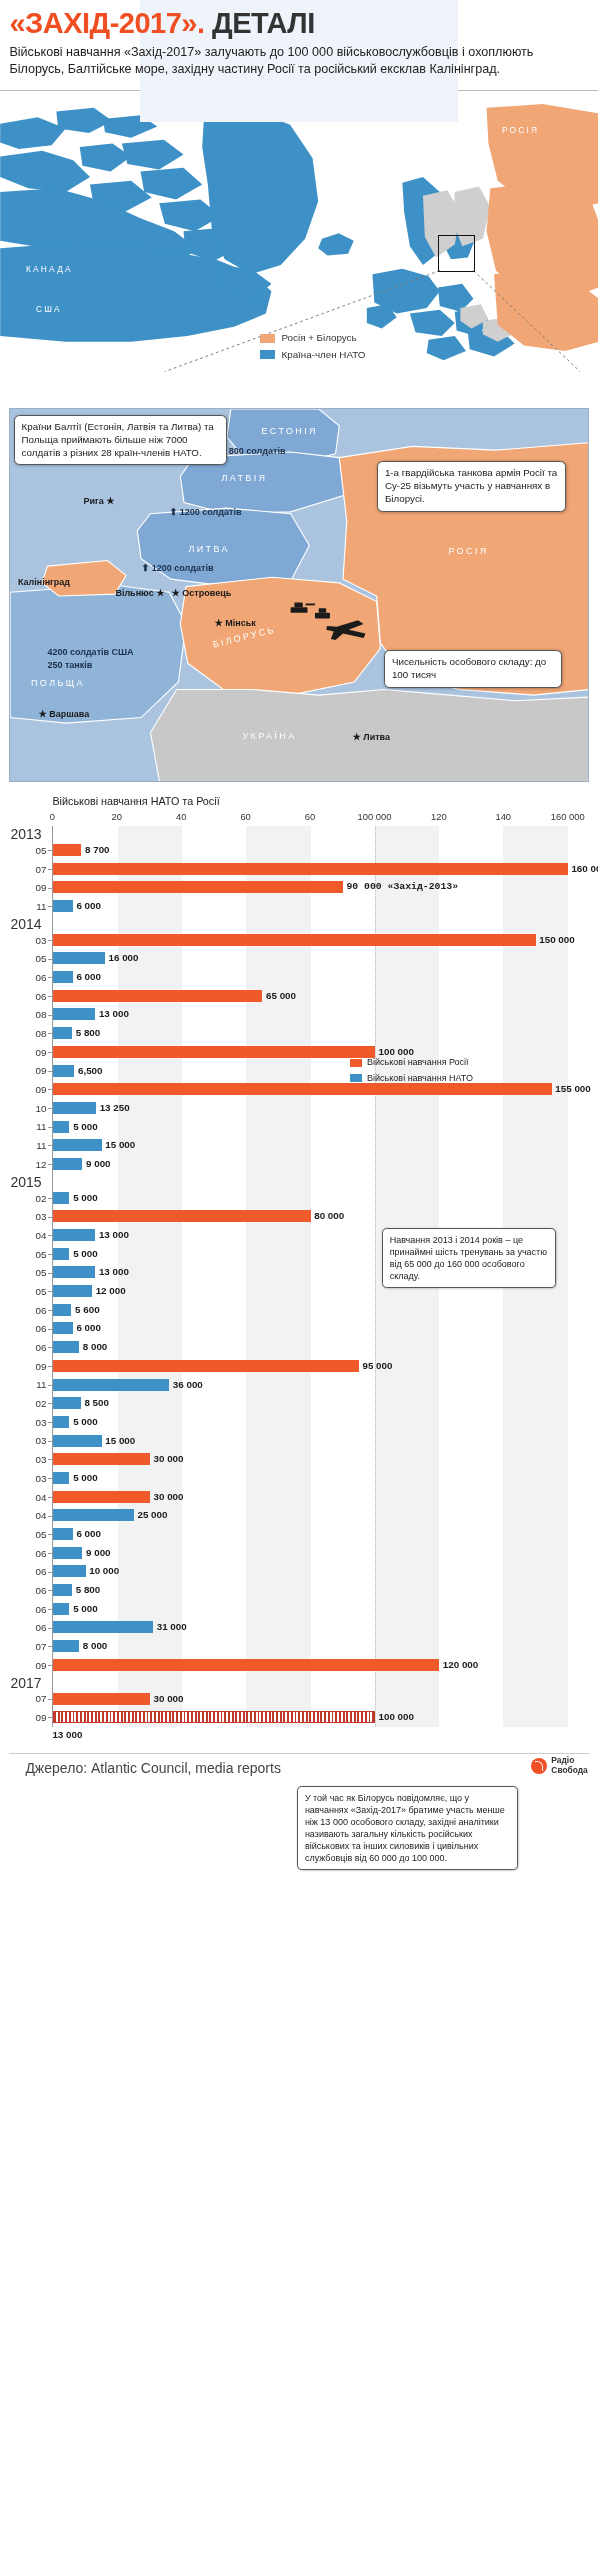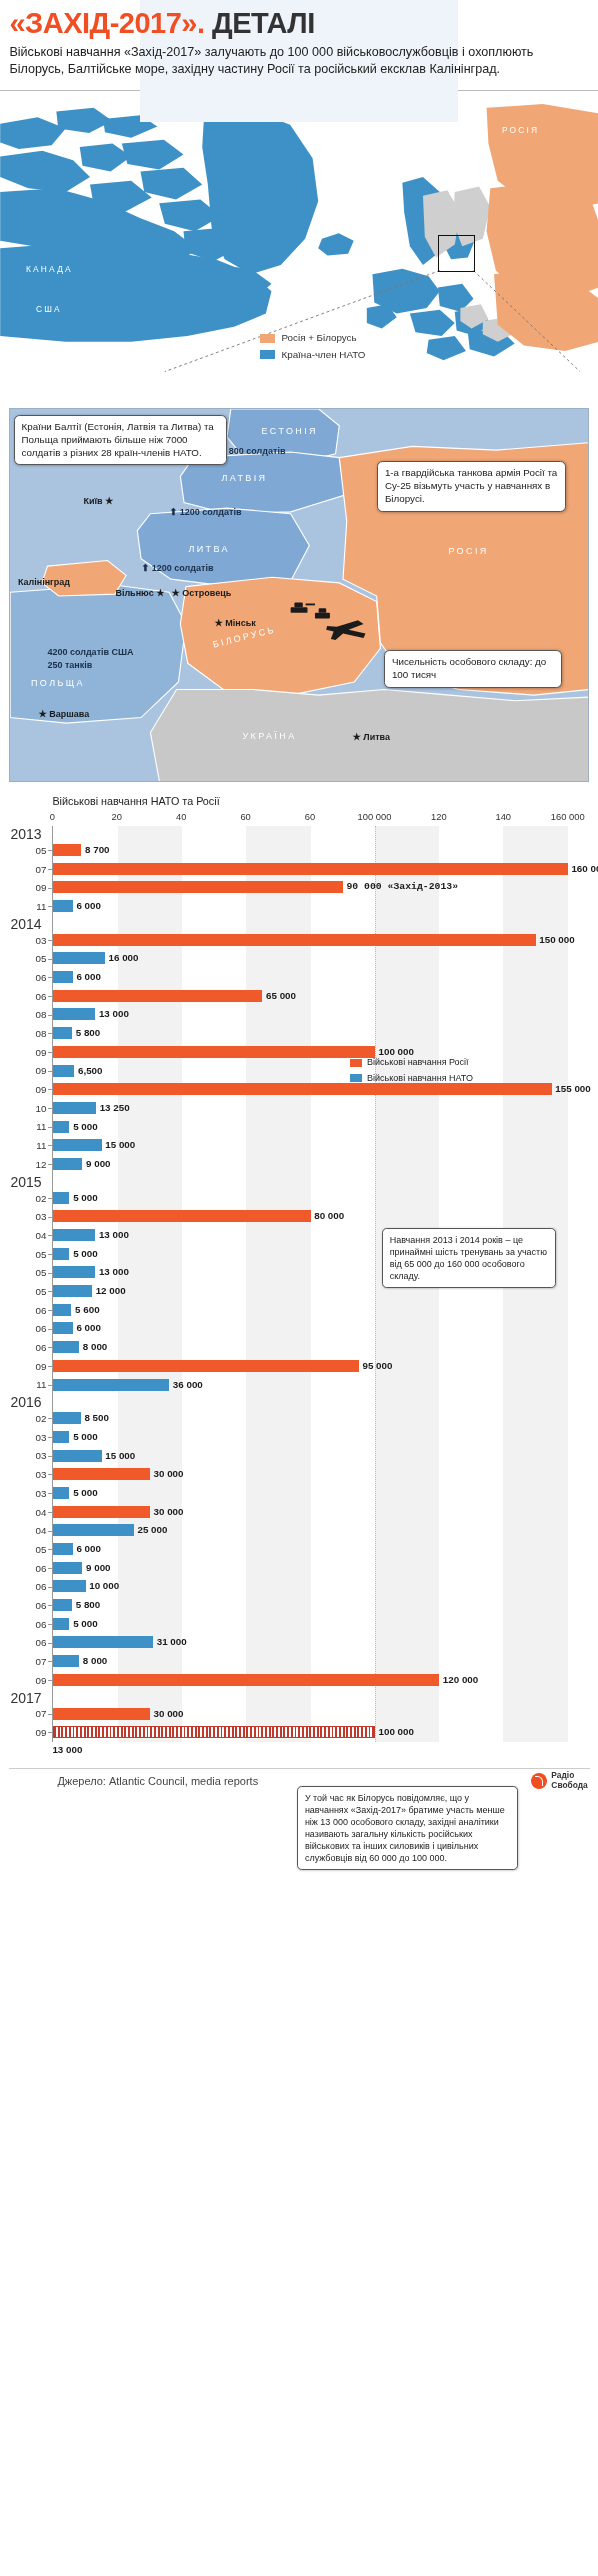--- a/index.html
+++ b/index.html
@@ -253,23 +253,23 @@
 
   
   .footer {
     position: relative;
     margin: 13px 9.4px 0 9.4px;
     height: 43px;
     border-top: 0.9px solid #cccccc;
     padding-top: 5.6px;
   }
   .source {
-    font-size: 11px;
+    font-size: 14px;
     color: #444444;
-    margin-left: 48px;
+    margin-left: 16px;
   }
   .brand {
     position: absolute;
     right: 1.9px; top: 1.9px;
     display: flex; align-items: center;
   }
   .brand-mark {
     width: 16px; height: 16px;
     border-radius: 50%;
     background: #f04e23;
@@ -409,21 +409,21 @@
     </svg>
 
     <div class="dm-country" style="left:251px; top:17px;">ЕСТОНІЯ</div>
     <div class="dm-country" style="left:211px; top:64px;">ЛАТВІЯ</div>
     <div class="dm-country" style="left:178px; top:135px;">ЛИТВА</div>
     <div class="dm-country" style="left:20.6px; top:269px;">ПОЛЬЩА</div>
     <div class="dm-country" style="left:202px; top:223px; transform:rotate(-14deg);">БІЛОРУСЬ</div>
     <div class="dm-country" style="left:438px; top:137px;">РОСІЯ</div>
     <div class="dm-country" style="left:232px; top:322px; color:#ffffff;">УКРАЇНА</div>
 
-    <div class="dm-city" style="left:73px; top:86px;"><span>Київ</span> <span class="dm-star">★</span></div>
+    <div class="dm-city" style="left:73px; top:86px;"><span>Рига</span> <span class="dm-star">★</span></div>
     <div class="dm-city" style="left:7.5px; top:168px;"><span>Калінінград</span></div>
     <div class="dm-city" style="left:105px; top:178px;"><span>Вільнюс</span> <span class="dm-star">★</span></div>
     <div class="dm-city" style="left:161px; top:178px;"><span class="dm-star">★</span> <span>Островець</span></div>
     <div class="dm-city" style="left:204px; top:208px;"><span class="dm-star">★</span> <span>Мінськ</span></div>
     <div class="dm-city" style="left:28px; top:271px;margin-top:28px;"><span class="dm-star">★</span> <span>Варшава</span></div>
     <div class="dm-city" style="left:342px; top:322px;"><span class="dm-star">★</span> <span>Литва</span></div>
 
     <div class="dm-troops" style="left:208px; top:36px;"><span class="dm-arrow">⬆</span> <span>800 солдатів</span></div>
     <div class="dm-troops" style="left:159px; top:97px;"><span class="dm-arrow">⬆</span> <span>1200 солдатів</span></div>
     <div class="dm-troops" style="left:131px; top:153px;"><span class="dm-arrow">⬆</span> <span>1200 солдатів</span></div>
@@ -629,23 +629,20 @@
             <div class="tick"></div>
             <div class="bar rus" style="width: 57.5758%;"></div>
             <div class="vlabel" style="left: calc(57.5758% + 3.7px); text-align: center;">95 000</div>
           </div>
           <div class="row">
             <div class="mlabel">11</div>
             <div class="tick"></div>
             <div class="bar nato" style="width: 21.8182%;"></div>
             <div class="vlabel" style="left: calc(21.8182% + 3.7px);">36 000</div>
           </div>
-          <div class="yearhead">
-            <span>2016</span>
-          </div>
           <div class="row">
             <div class="mlabel">02</div>
             <div class="tick"></div>
             <div class="bar nato" style="width: 5.15152%;"></div>
             <div class="vlabel" style="left: calc(5.15152% + 3.7px);">8 500</div>
           </div>
           <div class="row">
             <div class="mlabel">03</div>
             <div class="tick"></div>
             <div class="bar nato" style="width: 3.0303%;"></div>

